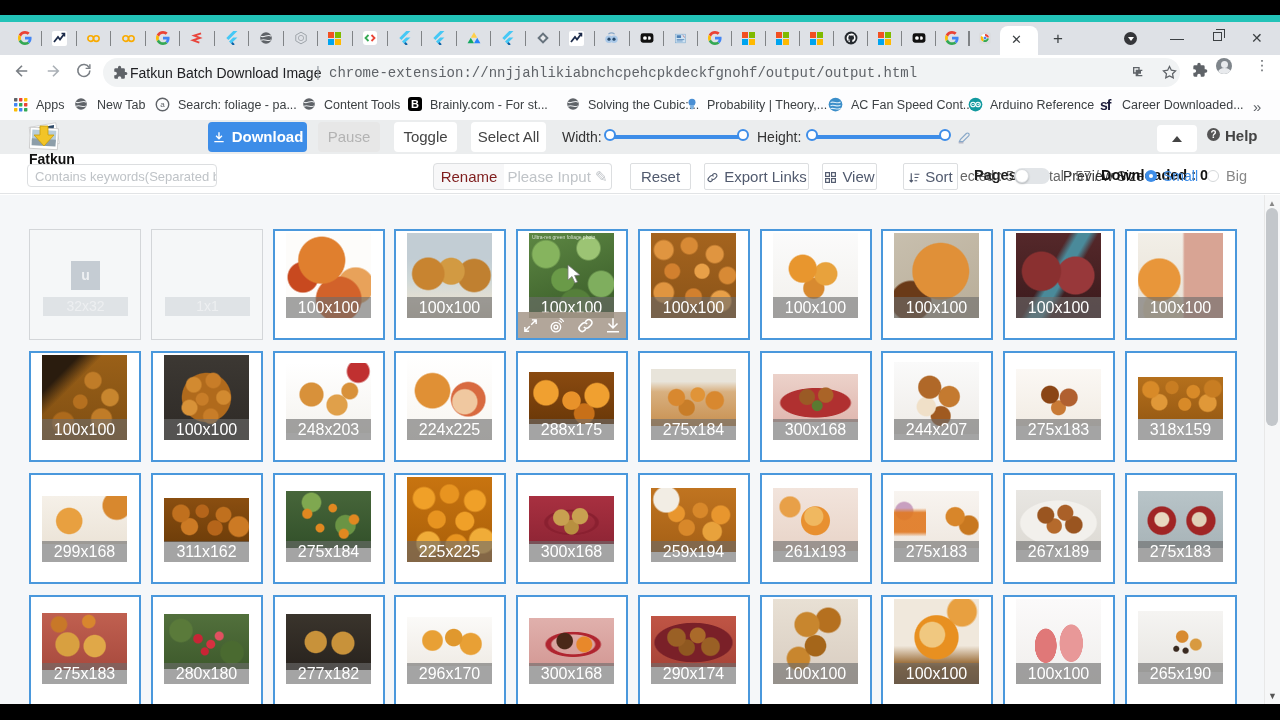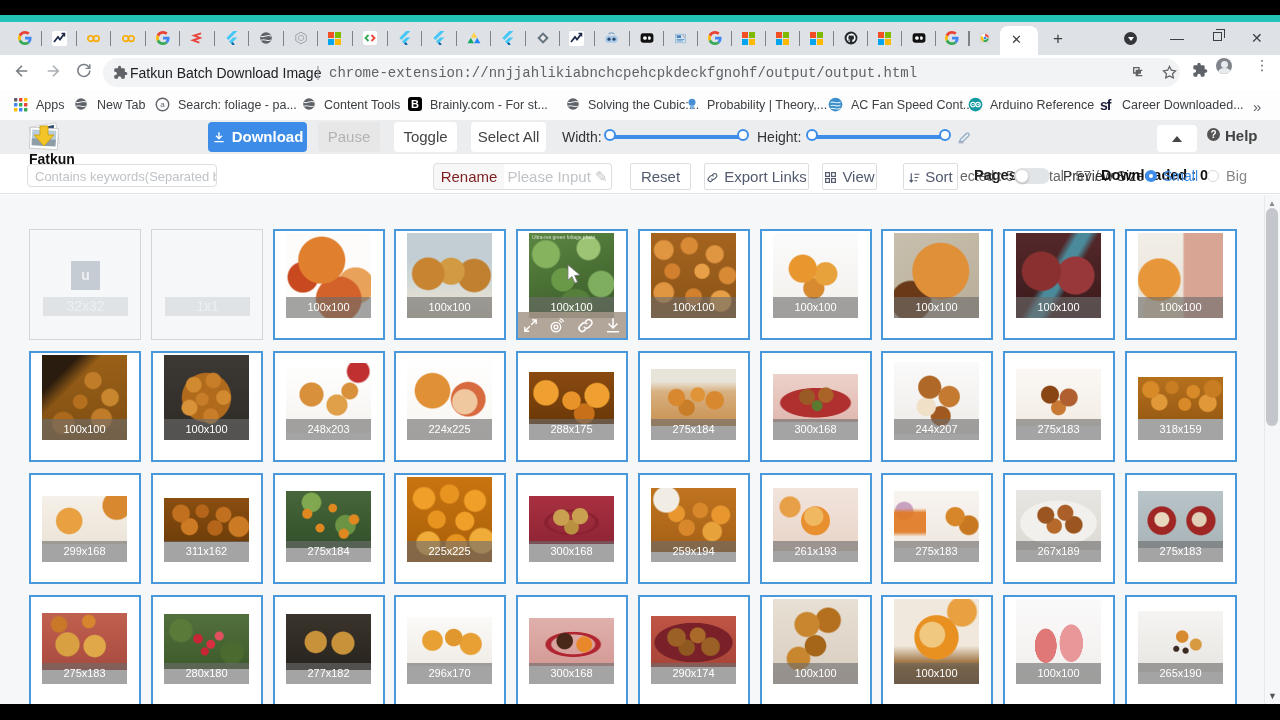--- a/index.html
+++ b/index.html
@@ -42,21 +42,21 @@
 #helptxt { position:absolute; left:1225px; top:7px; font-size:15px; font-weight:bold; color:#444; }
 
 #tb2 { position:absolute; left:0; top:154px; width:1280px; height:40px; background:#fff; border-bottom:1px solid #e2e4e6; }
 #fatkuntxt { position:absolute; left:29px; top:-3px; font-size:14px; font-weight:bold; color:#111; }
 .inp { position:absolute; top:10px; height:23px; border:1px solid #dcdee0; border-radius:4px; font-size:13px; color:#bfc3c7; background:#fff; white-space:nowrap; overflow:hidden; line-height:18px; }
 .b2 { position:absolute; top:9px; height:27px; border:1px solid #dcdee0; border-radius:2px; background:#fff; font-size:15px; color:#515a6e; text-align:center; line-height:25px; }
 
 #content { position:absolute; left:0; top:195px; width:1280px; height:510px; background:#f5f7f9; }
 .card { position:absolute; width:112px; height:111px; background:#fff; border:2px solid #4a98dc; }
 .ibox { position:absolute; left:11px; top:2px; width:85px; height:85px; display:flex; align-items:center; justify-content:center; }
-.band { position:absolute; left:0; bottom:0; width:85px; height:21px; background:rgba(108,108,108,0.62); color:#fff; font-size:11px; text-align:center; line-height:21px; white-space:nowrap; }
+.band { position:absolute; left:0; bottom:0; width:85px; height:21px; background:rgba(108,108,108,0.62); color:#fff; font-size:16px; text-align:center; line-height:21px; white-space:nowrap; }
 .gcard { border:1px solid #d3d6d9; background:#f5f7f8; }
 .gband { position:absolute; left:13px; top:67px; width:85px; height:19px; background:#dfe3e6; color:#edeff1; font-size:14px; text-align:center; line-height:19px; }
 .hbar { position:absolute; left:0; bottom:0; width:108px; height:26px; background:rgba(164,150,136,0.85); display:flex; align-items:center; justify-content:space-around; z-index:4; }
 
 #sbar { position:absolute; left:1264px; top:195px; width:16px; height:525px; background:#f6f7f8; border-left:1px solid #e8e8e8; }
 #sthumb { position:absolute; left:1266px; top:208px; width:12px; height:218px; background:#c3c7cb; border-radius:6px; }
 .sarrow { position:absolute; left:1268px; font-size:8px; color:#888; }
 #blackbot { position:absolute; left:0; top:704px; width:1280px; height:16px; background:#000; }
 </style></head>
 <body>

